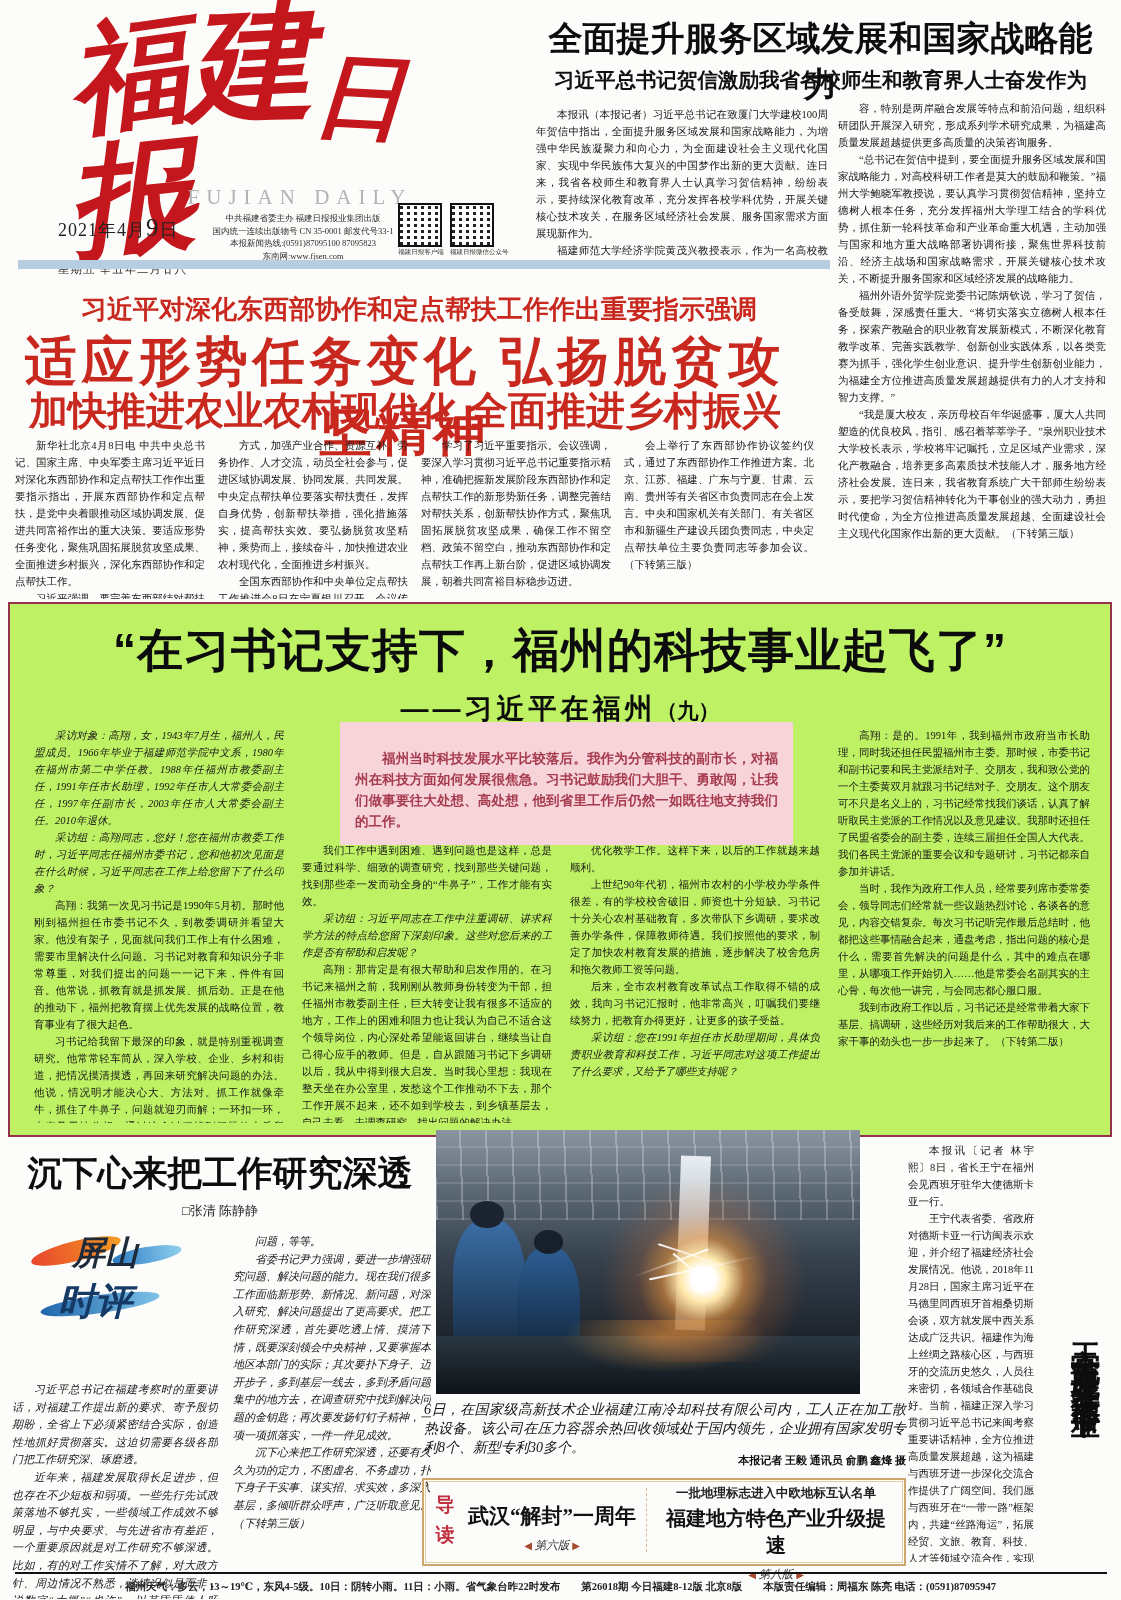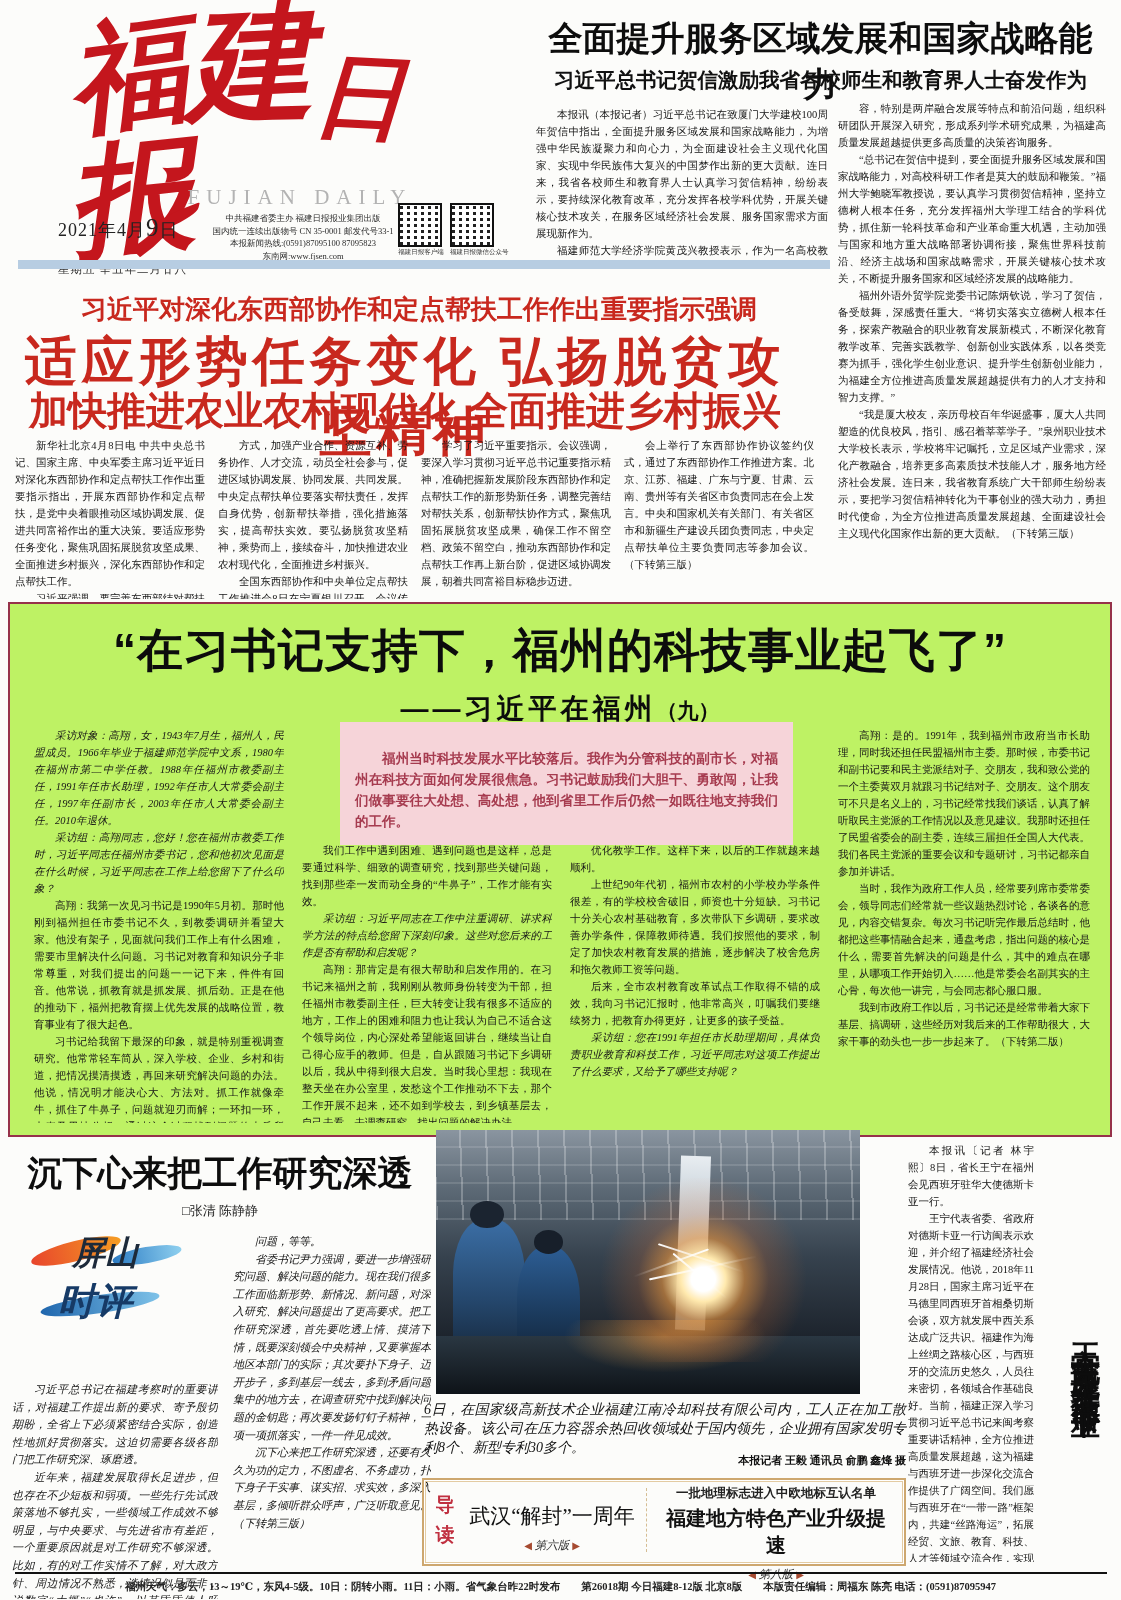--- a/index.html
+++ b/index.html
@@ -88,21 +88,21 @@
   #ph-head1{left:8%;top:27%;width:8%;height:10%;background:#1b2430;border-radius:50%;}
   #ph-head2{left:23%;top:38%;width:7%;height:9%;background:#171f2a;border-radius:50%;}
   #ph-bench{left:0;top:78%;width:100%;height:22%;background:linear-gradient(180deg,#2a3742,#0e1318);}
   #ph-glow{left:30%;top:72%;width:48%;height:20%;background:radial-gradient(ellipse at 50% 30%,rgba(255,170,70,.5),transparent 70%);}
   #caption{left:424px;top:1400px;width:482px;font-size:14px;line-height:19px;text-align:justify;font-style:italic;color:#111;}
   #credit{left:424px;top:1453px;width:482px;font-size:11px;font-weight:bold;text-align:right;color:#111;}
   
   #guide{left:422px;top:1478px;width:480px;height:84px;border:2px solid #cda76f;box-shadow:inset 0 0 0 1px #fff, inset 0 0 0 2px #e3cba2;}
   #gd-label{position:absolute;left:10px;top:10px;width:22px;font-size:19px;line-height:30px;font-weight:bold;color:#c03040;text-align:center;}
   #gd-i1{position:absolute;left:44px;top:6px;width:168px;text-align:center;}
-  #gd-i1t{font-size:21px;font-weight:normal;margin-top:16px;color:#111;}
+  #gd-i1t{font-size:21px;font-weight:bold;margin-top:16px;color:#111;}
   .gd-page{font-size:11.5px;font-style:italic;color:#333;margin-top:8px;}
   .gd-page .tri{color:#a64a30;font-style:normal;font-size:10px;}
   #gd-div{position:absolute;left:222px;top:8px;height:64px;border-left:1px dashed #d5bd93;}
   #gd-i2{position:absolute;left:236px;top:5px;width:232px;text-align:center;}
   #gd-i2k{font-size:12.5px;font-weight:bold;color:#222;}
   #gd-i2t{font-size:20px;font-weight:bold;margin-top:3px;color:#111;}
   
   #mt-body{left:908px;top:1142px;width:126px;height:420px;}
   #mt-h{left:1042px;top:1150px;width:64px;height:414px;writing-mode:vertical-rl;
         font-size:29px;font-weight:bold;letter-spacing:5px;color:#0d0d0d;text-align:center;}

